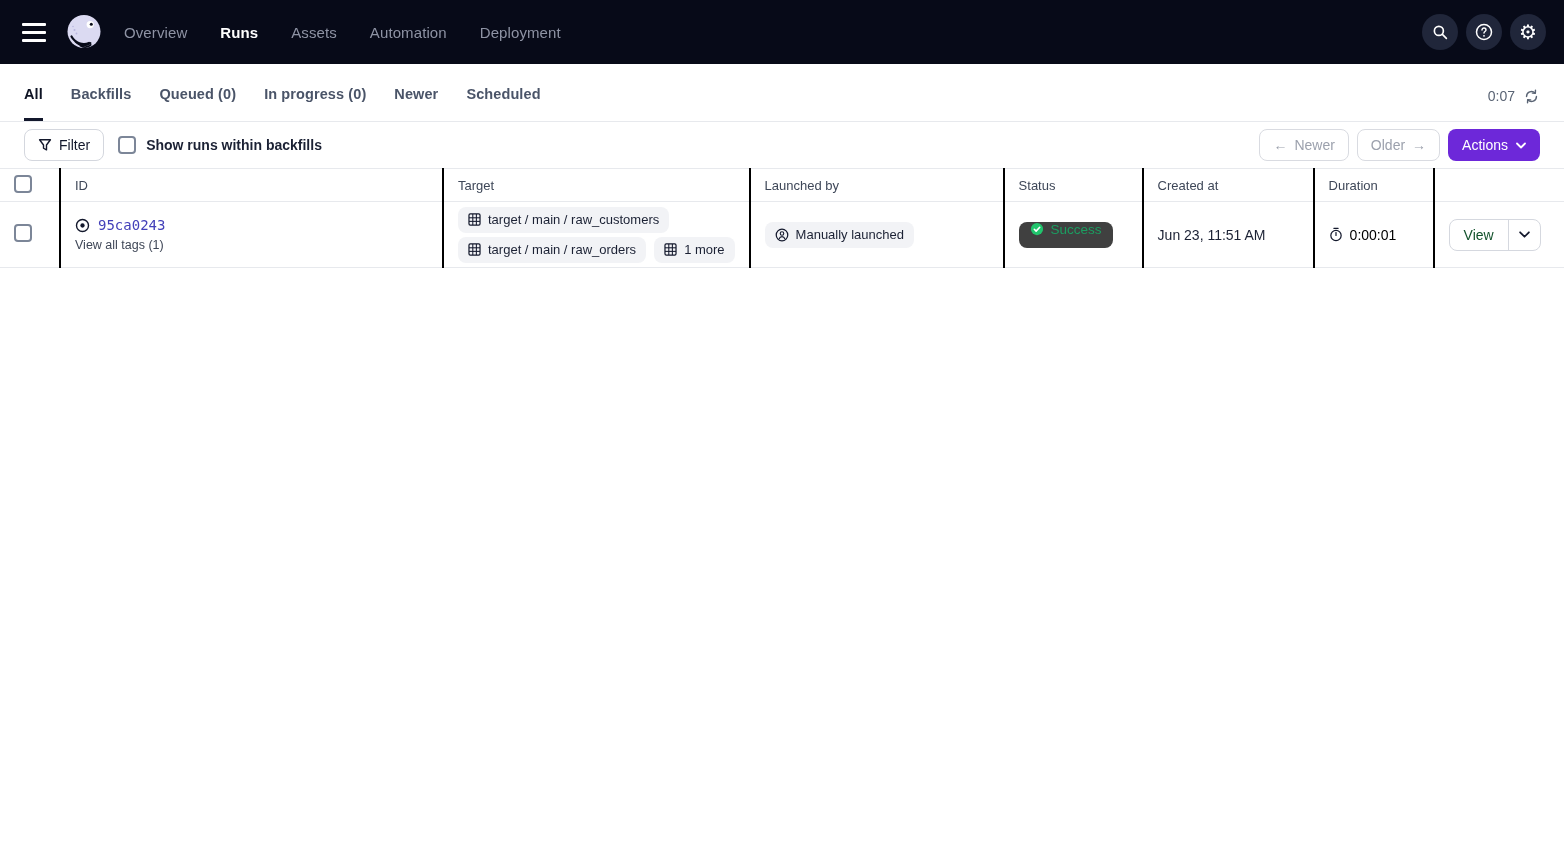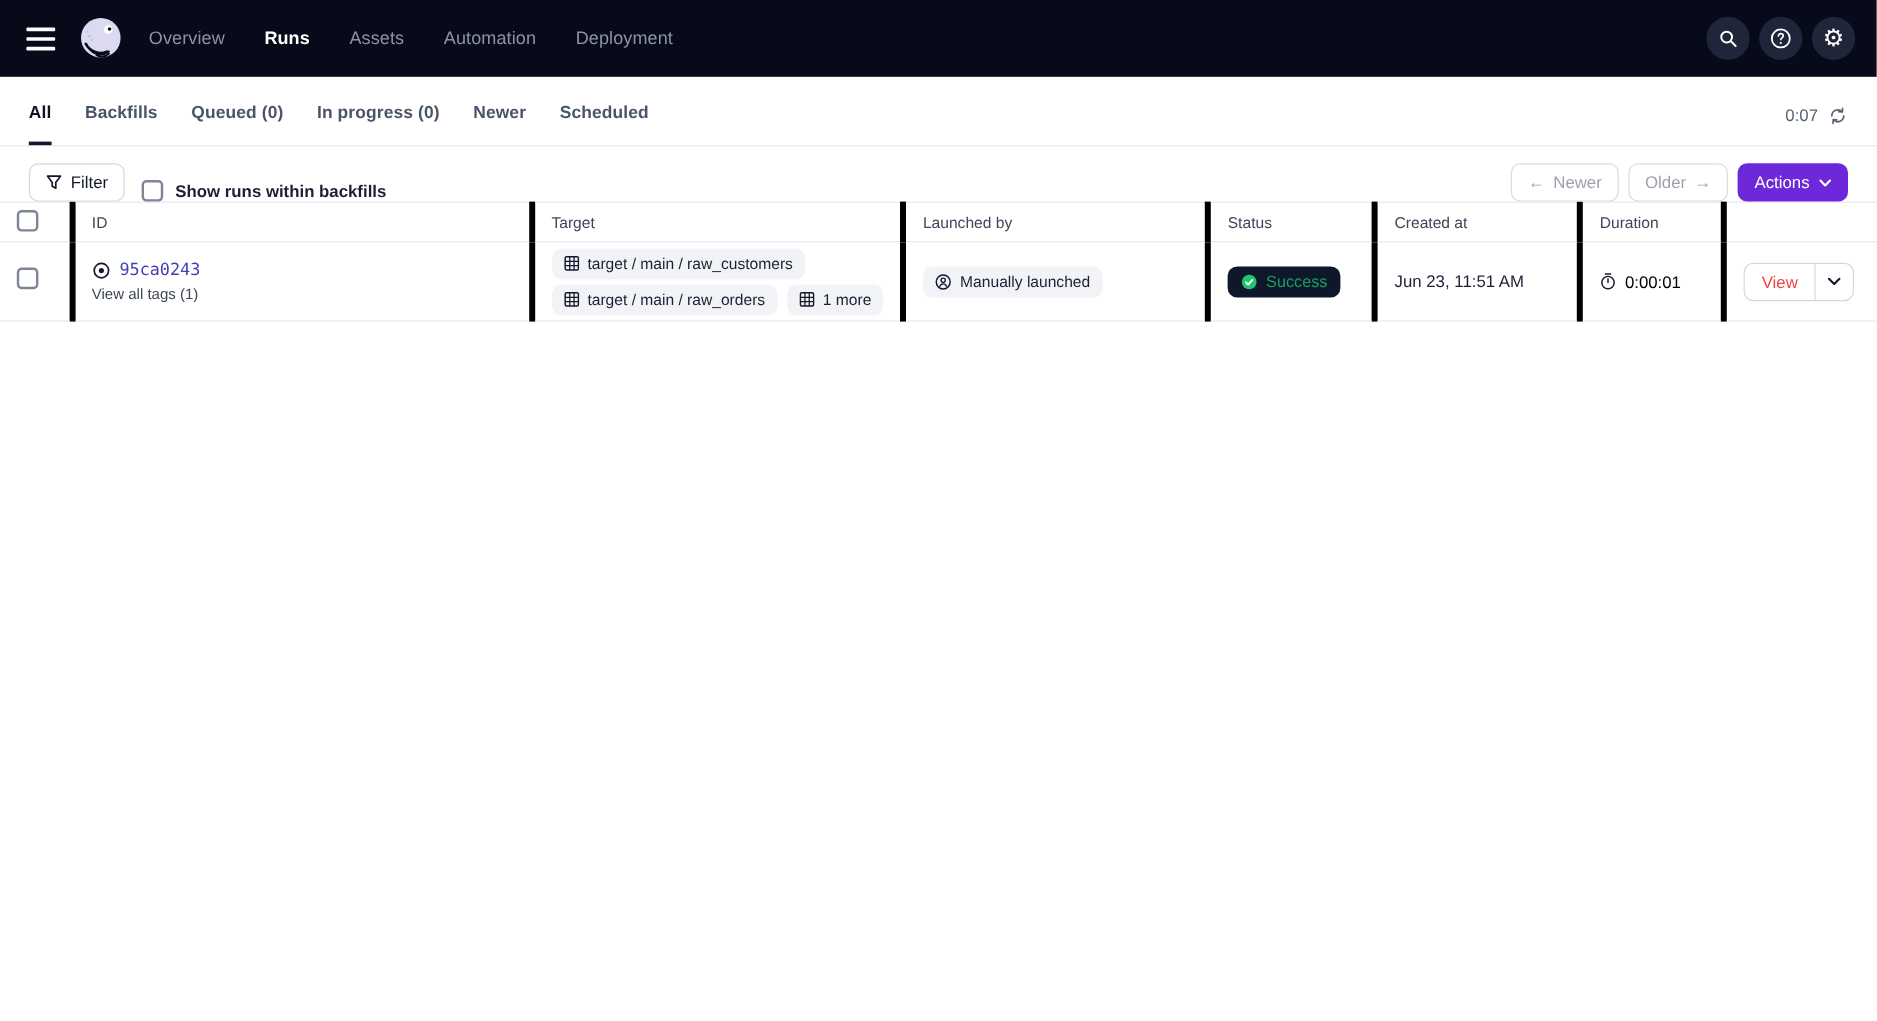--- a/index.html
+++ b/index.html
@@ -41,21 +41,21 @@
     background: none; border: none; font-family: inherit; cursor: pointer;
     font-size: 14.5px; font-weight: 600; color: #4A5468; padding: 0 0 16px 0;
     border-bottom: 3px solid transparent; letter-spacing: .1px;
   }
   .tab.active { color: #0E1324; font-weight: 700; border-bottom-color: #13182C; }
   .tab-right { margin-left: auto; display: flex; gap: 8px; padding-bottom: 16px; }
   .countdown { font-size: 14px; color: #5A6474; }
   .refresh-btn { background: none; border: none; cursor: pointer; display: flex; align-items: center; }
 
   
-  .toolbar { height: 46px; display: flex; align-items: flex-end; padding: 0 24px; }
+  .toolbar { height: 46px; display: flex; align-items: center; padding: 0 24px; }
   .filter-btn {
     display: inline-flex; align-items: center; gap: 7px; height: 32px; padding: 0 13px;
     border: 1px solid #D4D7DE; border-radius: 8px; background: #fff; cursor: pointer;
     font-family: inherit; font-size: 14px; font-weight: 500; color: #13182C;
   }
   .cb-row { display: flex; align-items: center; gap: 10px; margin-left: 14px; cursor: pointer; font-weight: bold; }
   .checkbox {
     width: 18px; height: 18px; border: 2px solid #7C8698; border-radius: 4px; background: #fff;
     display: inline-block; cursor: pointer;
   }
@@ -67,21 +67,21 @@
     font-family: inherit; font-size: 14px; font-weight: 500; color: #9CA1AD;
   }
   .actions-btn {
     display: inline-flex; align-items: center; gap: 8px; height: 32px; padding: 0 14px;
     border: none; border-radius: 8px; background: #6d28d9; color: #fff; cursor: pointer;
     font-family: inherit; font-size: 14px; font-weight: 500;
   }
 
   
   table.runs { width: 100%; border-collapse: collapse; border-top: 1px solid #E7E9ED; }
-  .runs th, .runs td { border-right: 5px solid #000000; vertical-align: middle; text-align: left; }
+  .runs th, .runs td { border-right: 2px solid #000000; vertical-align: middle; text-align: left; }
   .runs th:last-child, .runs td:last-child { border-right: none; }
   .runs thead th {
     height: 33px; font-size: 13px; font-weight: 400; color: #3E4758;
     padding: 0 14px; border-bottom: 1px solid #E7E9ED;
   }
   .runs tbody td { height: 66px; padding: 0 14px; border-bottom: 1px solid #E7E9ED; }
   .col-cb { width: 60px; }
   .col-id { width: 383px; }
   .col-target { width: 305px; }
   .col-launched { width: 254px; }
@@ -102,34 +102,34 @@
 
   .chip {
     display: inline-flex; align-items: center; gap: 7px; height: 26px; padding: 0 10px;
     background: #F2F3F6; border-radius: 8px; font-size: 13px; color: #1B2134; cursor: pointer;
     border: none; font-family: inherit; white-space: nowrap;
   }
   .chip-stack { display: flex; flex-direction: column; gap: 4px; align-items: flex-start; }
   .chip-row2 { display: flex; gap: 8px; }
 
   .status-pill {
-    display: inline-flex; align-items: center; gap: 7px; height: 26px; padding: 0 11px;
-    background: #0f172a; border-radius: 8px; font-size: 13.5px; font-weight: 500; color: #1B9E61;
+    display: inline-flex; align-items: flex-start; gap: 7px; height: 26px; padding: 0 11px;
+    background: #404040; border-radius: 8px; font-size: 13.5px; font-weight: 500; color: #1B9E61;
     white-space: nowrap;
   }
   .created-text { font-size: 14px; color: #1B2134; }
   .duration-wrap { display: flex; align-items: center; gap: 7px; font-size: 14px; color: #000000; }
 
   .view-split {
     display: inline-flex; align-items: stretch; height: 32px; border: 1px solid #D5D8DF;
     border-radius: 8px; overflow: hidden; background: #fff;
   }
   .view-main {
     border: none; background: none; font-family: inherit; font-size: 14px; font-weight: 500;
-    color: #ef4444; padding: 0 14px; cursor: pointer;
+    color: #14532d; padding: 0 14px; cursor: pointer;
   }
   .view-caret {
     border: none; border-left: 1px solid #D5D8DF; background: none; padding: 0 10px;
     cursor: pointer; display: flex; align-items: center; color: #13182C;
   }
   td.actions-cell { padding-left: 11px; }
 </style>
 </head>
 <body>
 

